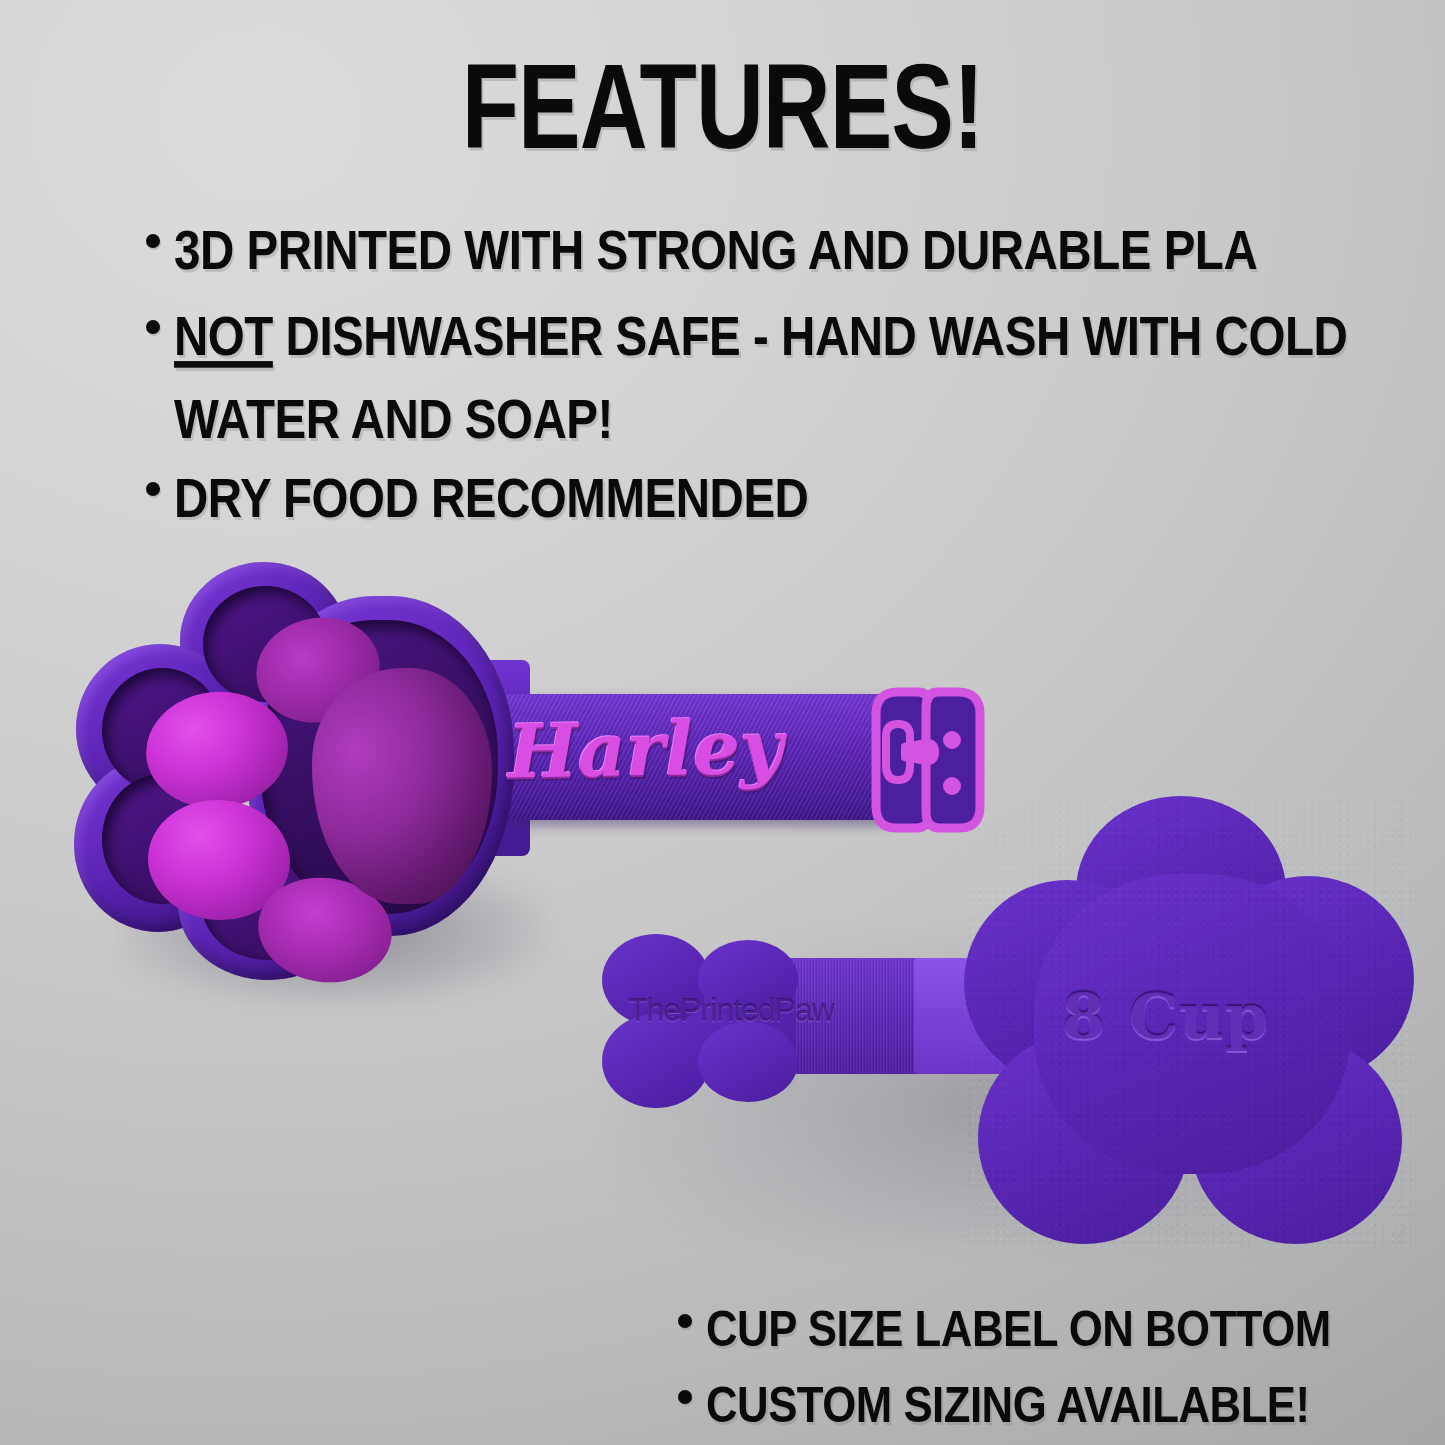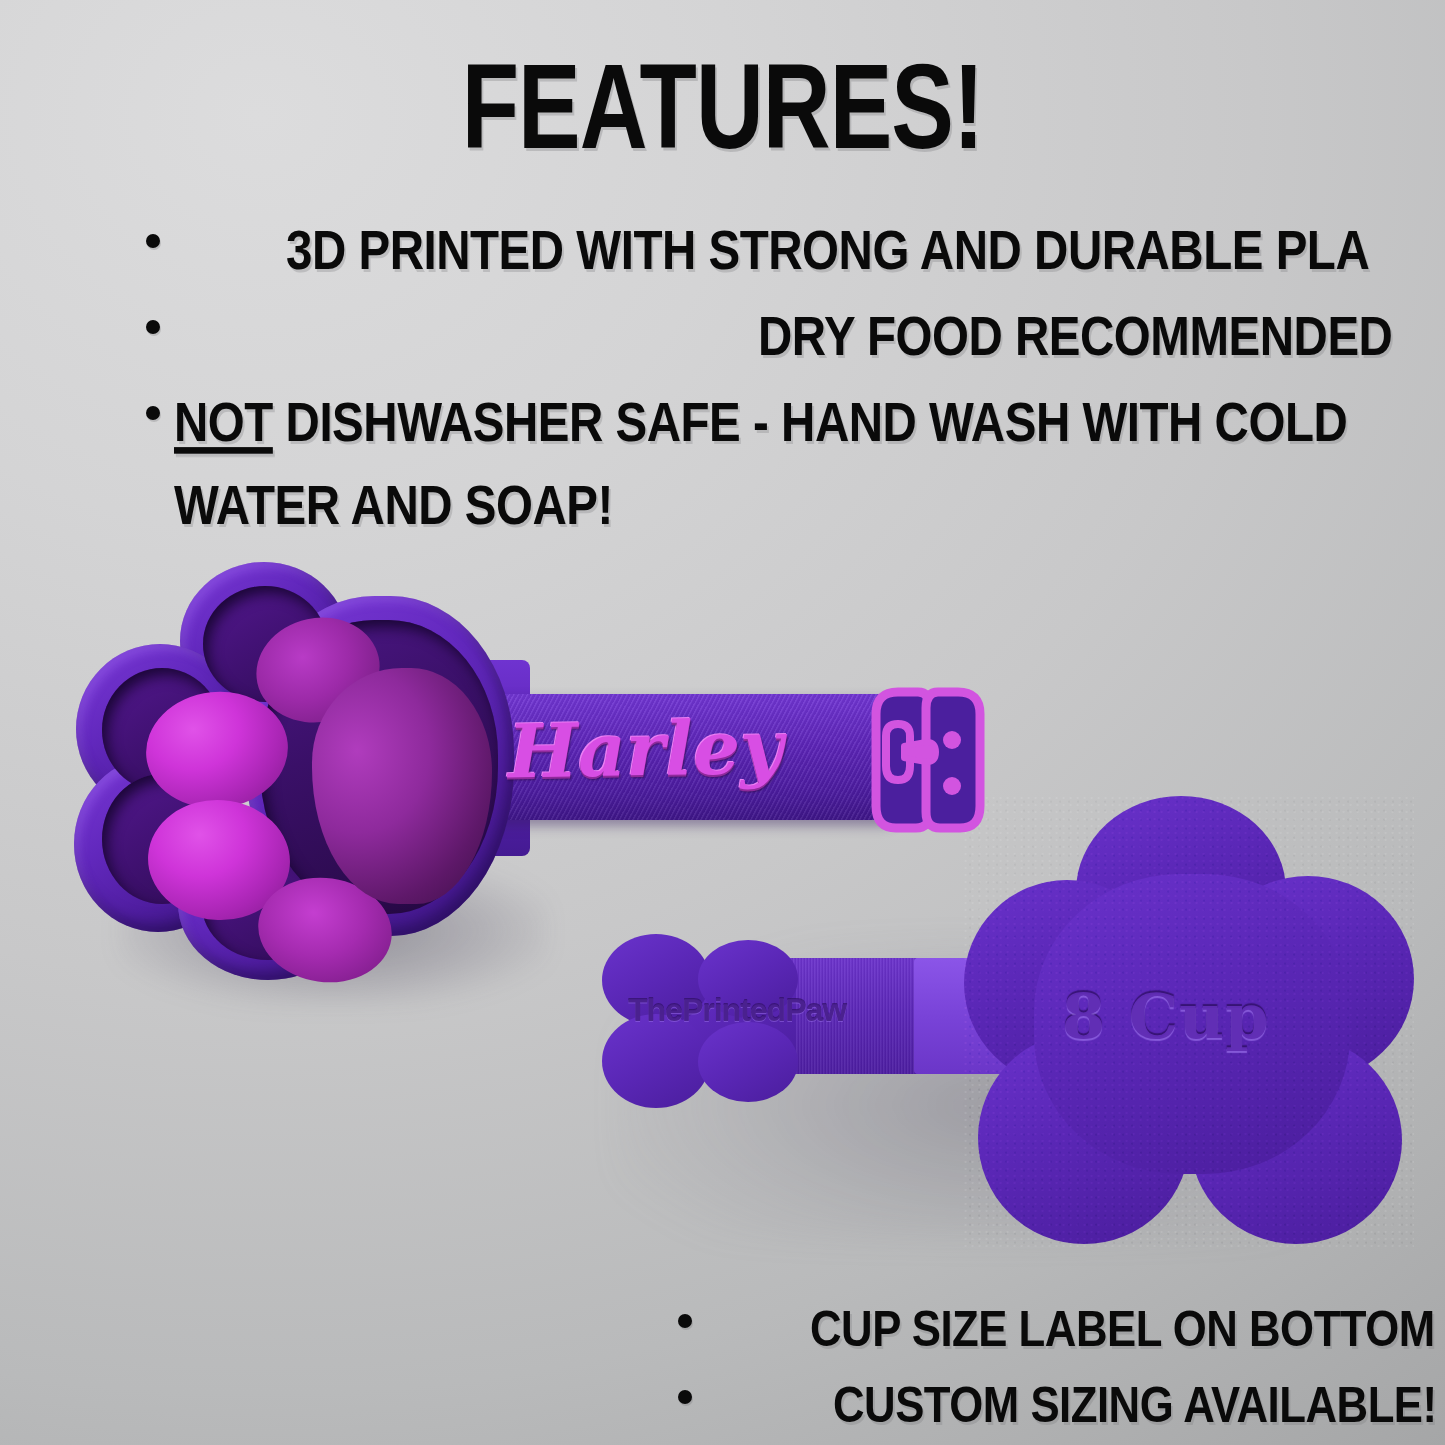--- a/index.html
+++ b/index.html
@@ -53,21 +53,20 @@
     left: 146px;
     width: 1280px;
     list-style: none;
     margin: 0;
     padding: 0;
   }
   .feature-item {
     display: flex;
     align-items: flex-start;
     margin-bottom: 10px;
-    justify-content: space-between;
   }
   .bullet-dot {
     width: 14px;
     height: 14px;
     border-radius: 50%;
     background: #0a0a0a;
     flex: 0 0 auto;
     margin-top: 26px;
     margin-right: 14px;
     box-shadow: 1px 2px 0 rgba(120,120,122,0.30);
@@ -290,21 +289,21 @@
     background: linear-gradient(150deg, #6a33cc 0%, #5a27b6 50%, #4a1d9c 100%);
     border-radius: 12px;
   }
   .brand-text {
     position: absolute;
     left: 26px;
     top: 62px;
     width: 330px;
     font-family: "Liberation Sans", sans-serif;
     font-size: 32px;
-    font-weight: bold;
+    font-weight: normal;
     letter-spacing: -1px;
     color: rgba(72,30,140,0.92);
     text-shadow: 0 1px 0 rgba(150,105,230,0.55), 0 -1px 0 rgba(40,12,86,0.6);
     z-index: 6;
     white-space: nowrap;
   }
 
   
   .handle-back {
     position: absolute;
@@ -392,26 +391,26 @@
 
   <ul class="feature-list">
 
     <li class="feature-item">
       <span class="bullet-dot"></span>
       <span class="feature-text">3D PRINTED WITH STRONG AND DURABLE PLA</span>
     </li>
 
     <li class="feature-item">
       <span class="bullet-dot"></span>
-      <span class="feature-text">DRY FOOD RECOMMENDED</span>
+      <span class="feature-text"><span class="u">NOT</span><span> DISHWASHER SAFE - HAND WASH WITH COLD WATER AND SOAP!</span></span>
     </li>
 
     <li class="feature-item">
       <span class="bullet-dot"></span>
-      <span class="feature-text"><span class="u">NOT</span><span> DISHWASHER SAFE - HAND WASH WITH COLD WATER AND SOAP!</span></span>
+      <span class="feature-text">DRY FOOD RECOMMENDED</span>
     </li>
   </ul>
 
   <div class="scoop-front">
 
     <div class="paw-shadow"></div>
 
     <div class="handle-neck"></div>
     <div class="handle-front"></div>
 

